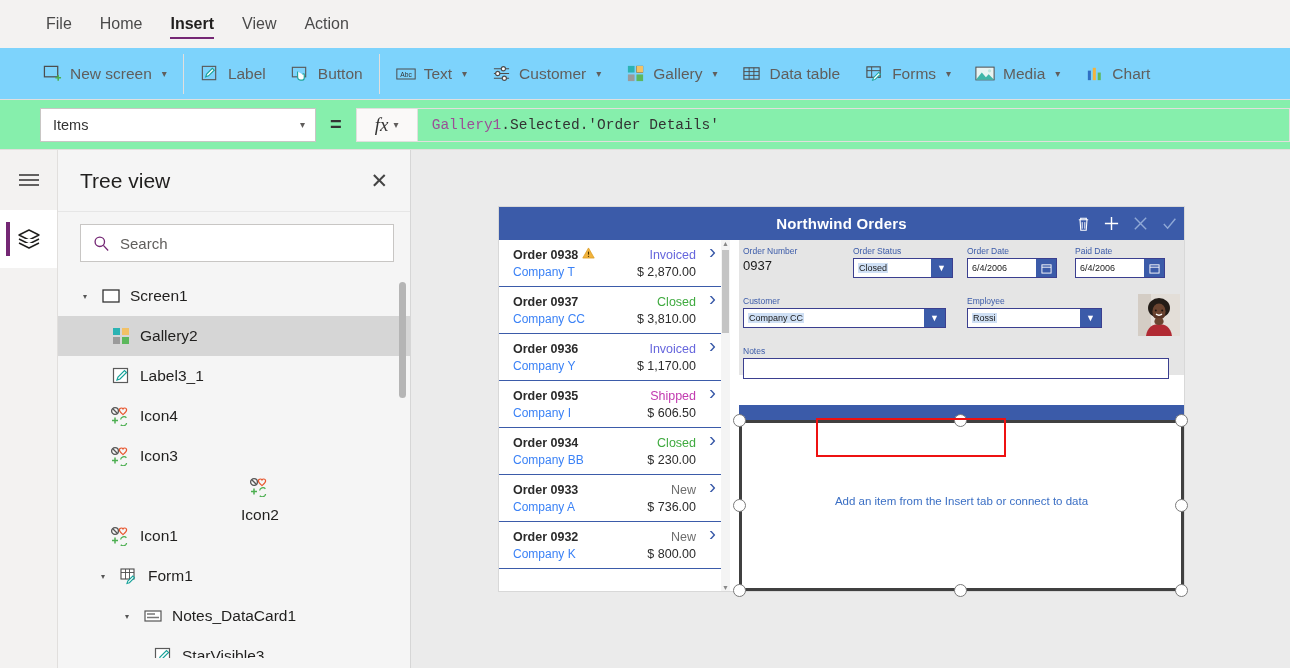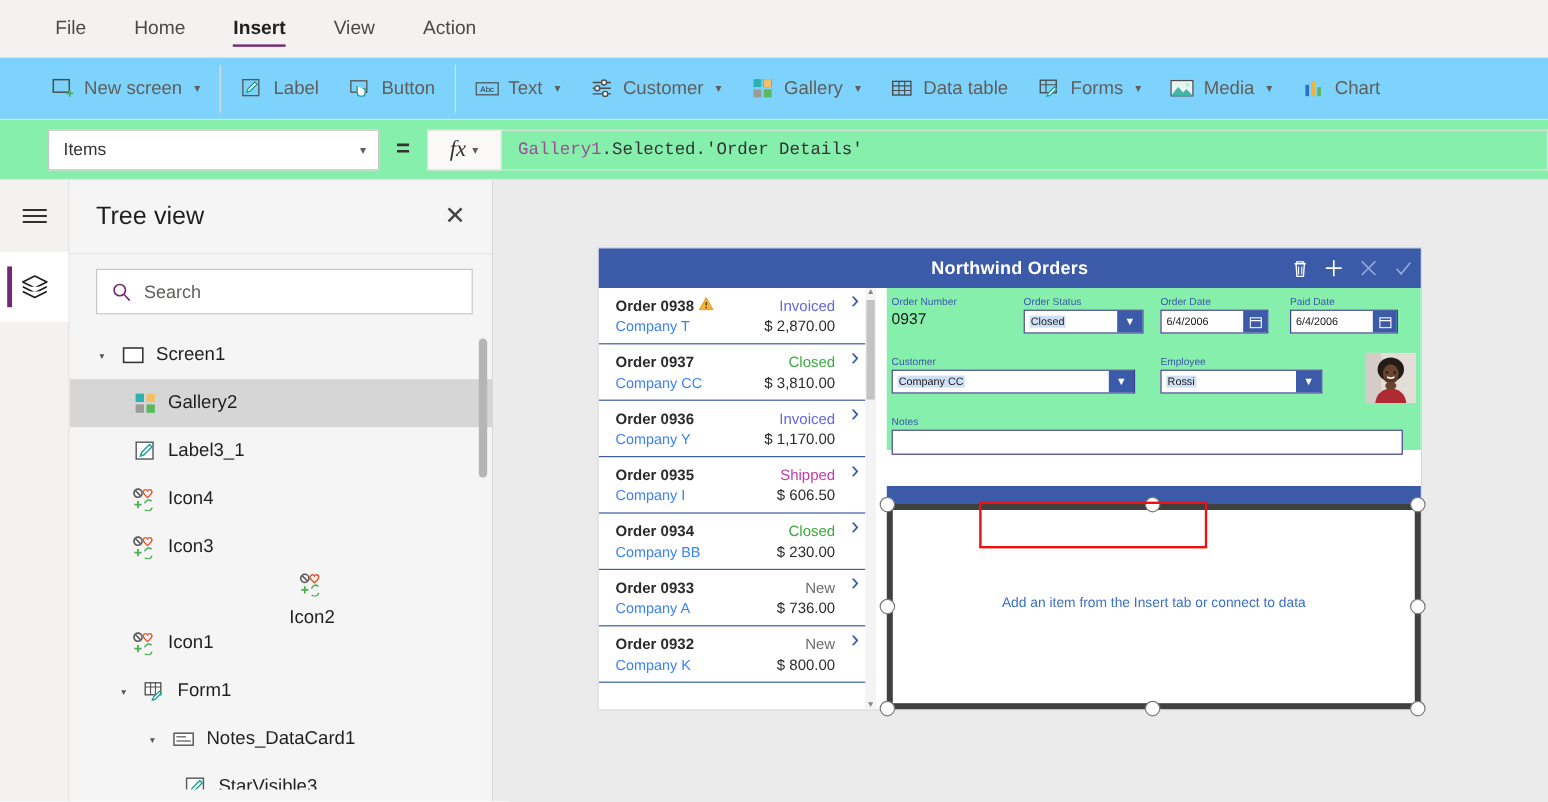--- a/index.html
+++ b/index.html
@@ -8,21 +8,21 @@
     font-family: "Liberation Sans", sans-serif;
     background: #ffffff;
     overflow: hidden;
   }
   #app { position: relative; width: 1290px; height: 668px; background:#fff; }
 
   
   .menubar {
     position: absolute; top: 0; left: 0; width: 1290px; height: 48px;
     background: #f3f2f1;
-    display: flex; align-items: center; padding-left: 32px; gap: 12px;
+    display: flex; align-items: center; padding-left: 32px; gap: 0;
   }
   .menu-item {
     font-size: 16px; color: #4a4a4a; padding: 0 14px; height: 48px;
     display: flex; align-items: center; cursor: pointer; position: relative;
   }
   .menu-item.active { color: #201f1e; font-weight: bold; }
   .menu-item.active::after {
     content: ""; position: absolute; left: 14px; right: 14px; bottom: 9px;
     height: 2px; background: #742774;
   }
@@ -157,21 +157,21 @@
   .g-chev { position: absolute; right: 14px; color: #3b5ba9; font-size: 21px; font-weight: 300; line-height: 1;}
   .g-scroll {
     position: absolute; right: 1px; top: 33px; width: 9px; height: 351px; background: #f4f4f4;
     display: flex; flex-direction: column; align-items: center; justify-content: space-between;
     font-size: 7px; color: #888;
   }
   .g-thumb { position: absolute; top: 10px; left: 1px; width: 7px; height: 83px; background: #c4c4c4; }
 
   
   .form-area {
-    position: absolute; left: 240px; top: 33px; width: 445px; height: 135px; background: #86efac;
+    position: absolute; left: 240px; top: 33px; width: 445px; height: 135px; background: #e5e5e5;
   }
   .fld-label { font-size: 8.5px; color: #3b5ba9; margin-bottom: 2px; }
   .fld { position: absolute; }
   .inp {
     height: 20px; border: 1px solid #3b3f8f; background: #fff; display: flex; align-items: center;
     font-size: 9px; color: #1a1a1a; padding-left: 4px; position: relative;
   }
   .inp .selv { background: #cfe0f5; padding: 0 1px; }
   .dd-btn {
     position: absolute; right: 0; top: 0; bottom: 0; width: 21px; background: #3b5ba9;
@@ -184,21 +184,21 @@
   .plain-val { font-size: 13px; color: #1a1a1a; }
   .avatar {
     position: absolute; right: 4px; top: 54px; width: 42px; height: 42px; overflow:hidden;
     background: #d8d2cc;
   }
 
   
   .sel-band { position: absolute; left: 240px; top: 198px; width: 445px; height: 15px; background:#3b5ba9; }
   .empty-gal {
     position: absolute; left: 240px; top: 213px; width: 445px; height: 171px; background: #fff;
-    border: 5px solid #404040;
+    border: 3px solid #404040;
   }
   .empty-text {
     position: absolute; left: 0; right: 0; top: 72px; text-align: center;
     font-size: 11.5px; color: #3b6fc4;
   }
   .handle {
     position: absolute; width: 13px; height: 13px; border-radius: 50%;
     background: #fff; border: 1px solid #7a7a7a; z-index: 5;
   }
   .redbox {

